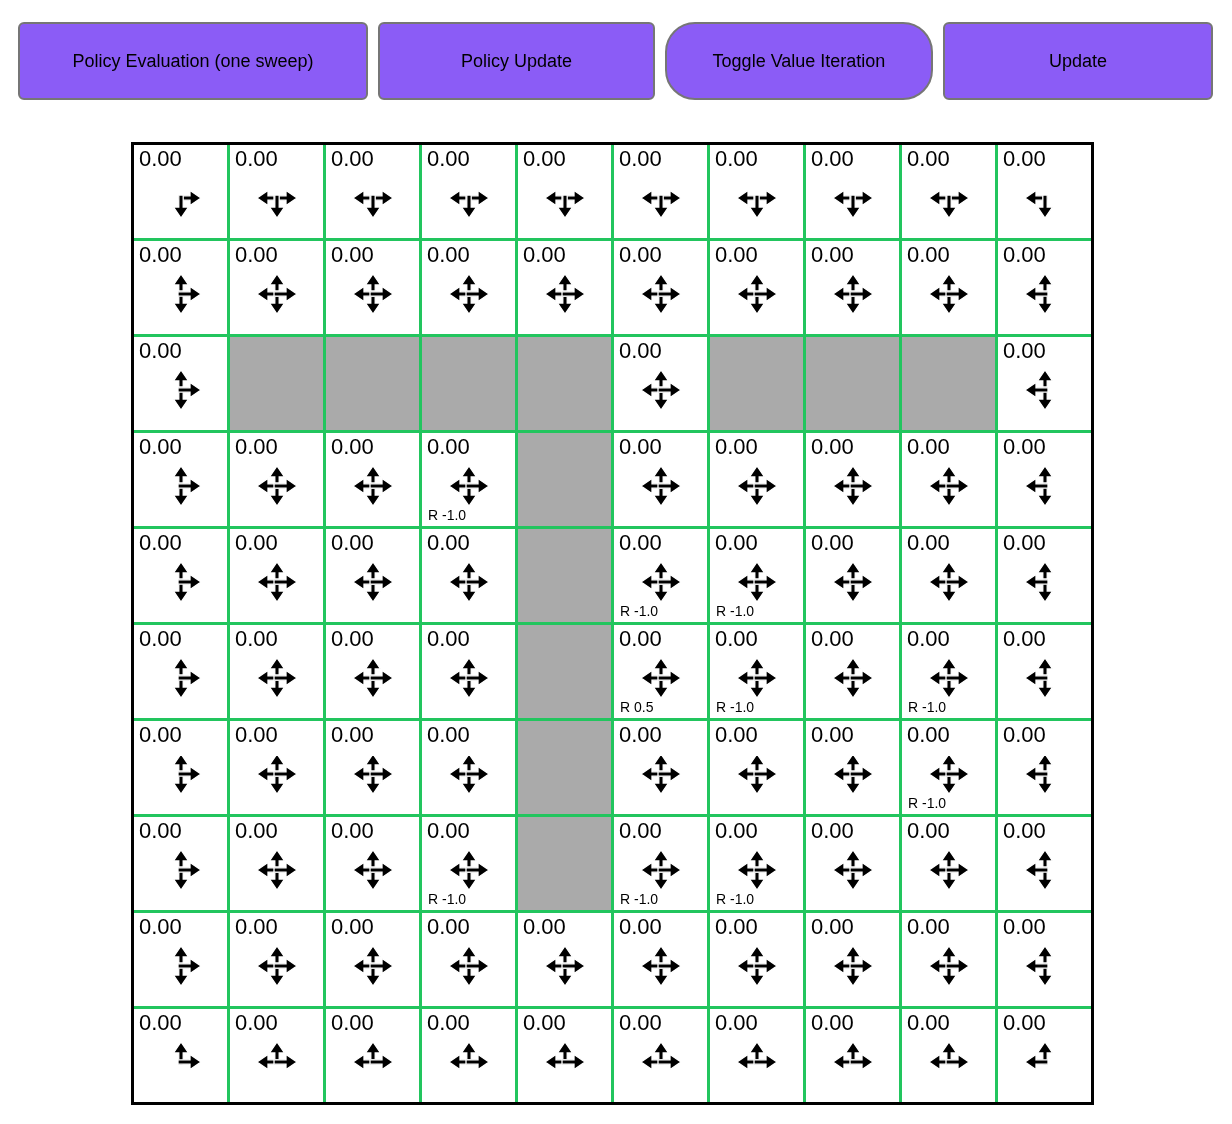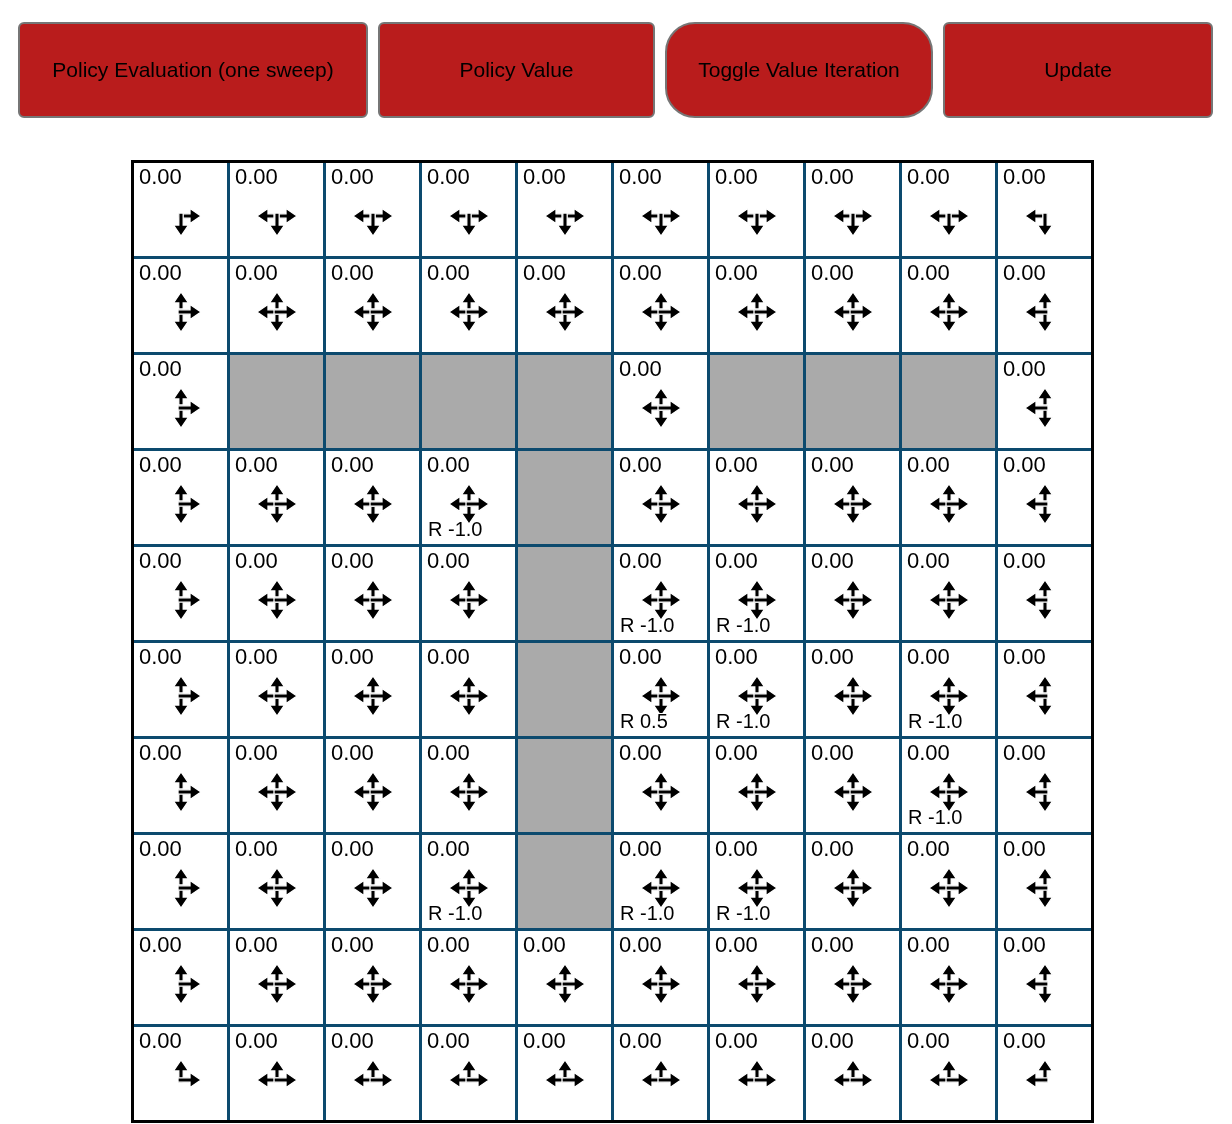--- a/index.html
+++ b/index.html
@@ -1,65 +1,65 @@
 <!DOCTYPE html>
 <html><head>
 <meta charset="utf-8">
 <style>
   html,body{margin:0;padding:0;background:#ffffff;}
   body{width:1232px;height:1124px;font-family:"Liberation Sans",sans-serif;position:relative;overflow:hidden;}
 
   
   .toolbar{display:flex;gap:10px;margin:22px 0 0 18px;}
   .btn{
-    box-sizing:border-box;height:96px;
-    background:#b91c1c;border:2px solid #767676;border-radius:6px;
-    font-family:"Liberation Sans",sans-serif;font-size:21px;color:#000;
+    box-sizing:border-box;height:78px;
+    background:#8b5cf6;border:2px solid #767676;border-radius:6px;
+    font-family:"Liberation Sans",sans-serif;font-size:18px;color:#000;
     display:flex;align-items:center;justify-content:center;
     cursor:pointer;padding:0 10px;white-space:nowrap;
   }
   .btn.w1{width:350px;}
   .btn.w2{width:277px;}
   .btn.w3{width:268px;border-radius:30px;}
   .btn.w4{width:270px;}
 
   
   .grid{
     margin:42px 0 0 131px;
     display:grid;
     grid-template-columns:repeat(10,93px);
     grid-auto-rows:93px;
     gap:3px;
-    background:#0c4a6e;
+    background:#22c55e;
     border:3px solid #000;
     width:fit-content;
   }
   .cell{position:relative;background:#ffffff;}
   .cell.wall{background:#aaaaaa;}
   .value{
     position:absolute;top:1px;left:5px;
     font-size:22px;line-height:1.2;color:#000;
     text-shadow:-2px -2px 0 #fff,0 -2px 0 #fff,2px -2px 0 #fff,
                 -2px 0 0 #fff,2px 0 0 #fff,
                 -2px 2px 0 #fff,0 2px 0 #fff,2px 2px 0 #fff;
   }
   .reward{
     position:absolute;bottom:3px;left:6px;
-    font-size:20px;color:#000;
+    font-size:14px;color:#000;
     text-shadow:-1px -1px 0 #fff,1px -1px 0 #fff,-1px 1px 0 #fff,1px 1px 0 #fff;
   }
   .arrows{position:absolute;left:calc(50% - 32px);top:21px;width:64px;height:64px;}
   .arrows path{fill:#000;stroke:#fff;stroke-width:1.3;}
 </style>
 </head>
 <body>
 
 <div class="toolbar">
   <button class="btn w1">Policy Evaluation (one sweep)</button>
-  <button class="btn w2">Policy Value</button>
+  <button class="btn w2">Policy Update</button>
   <button class="btn w3">Toggle Value Iteration</button>
   <button class="btn w4">Update</button>
 </div>
 
 <div class="grid">
     <div class="cell">
       <svg class="arrows" viewBox="-32 -32 64 64">
         <path d="M -2.2 3 L -2.2 -9 L -7.5 -9 L 0 -20 L 7.5 -9 L 2.2 -9 L 2.2 3 Z" transform="rotate(90)"></path>
         <path d="M -2.2 3 L -2.2 -9 L -7.5 -9 L 0 -20 L 7.5 -9 L 2.2 -9 L 2.2 3 Z" transform="rotate(180)"></path>
       </svg>

